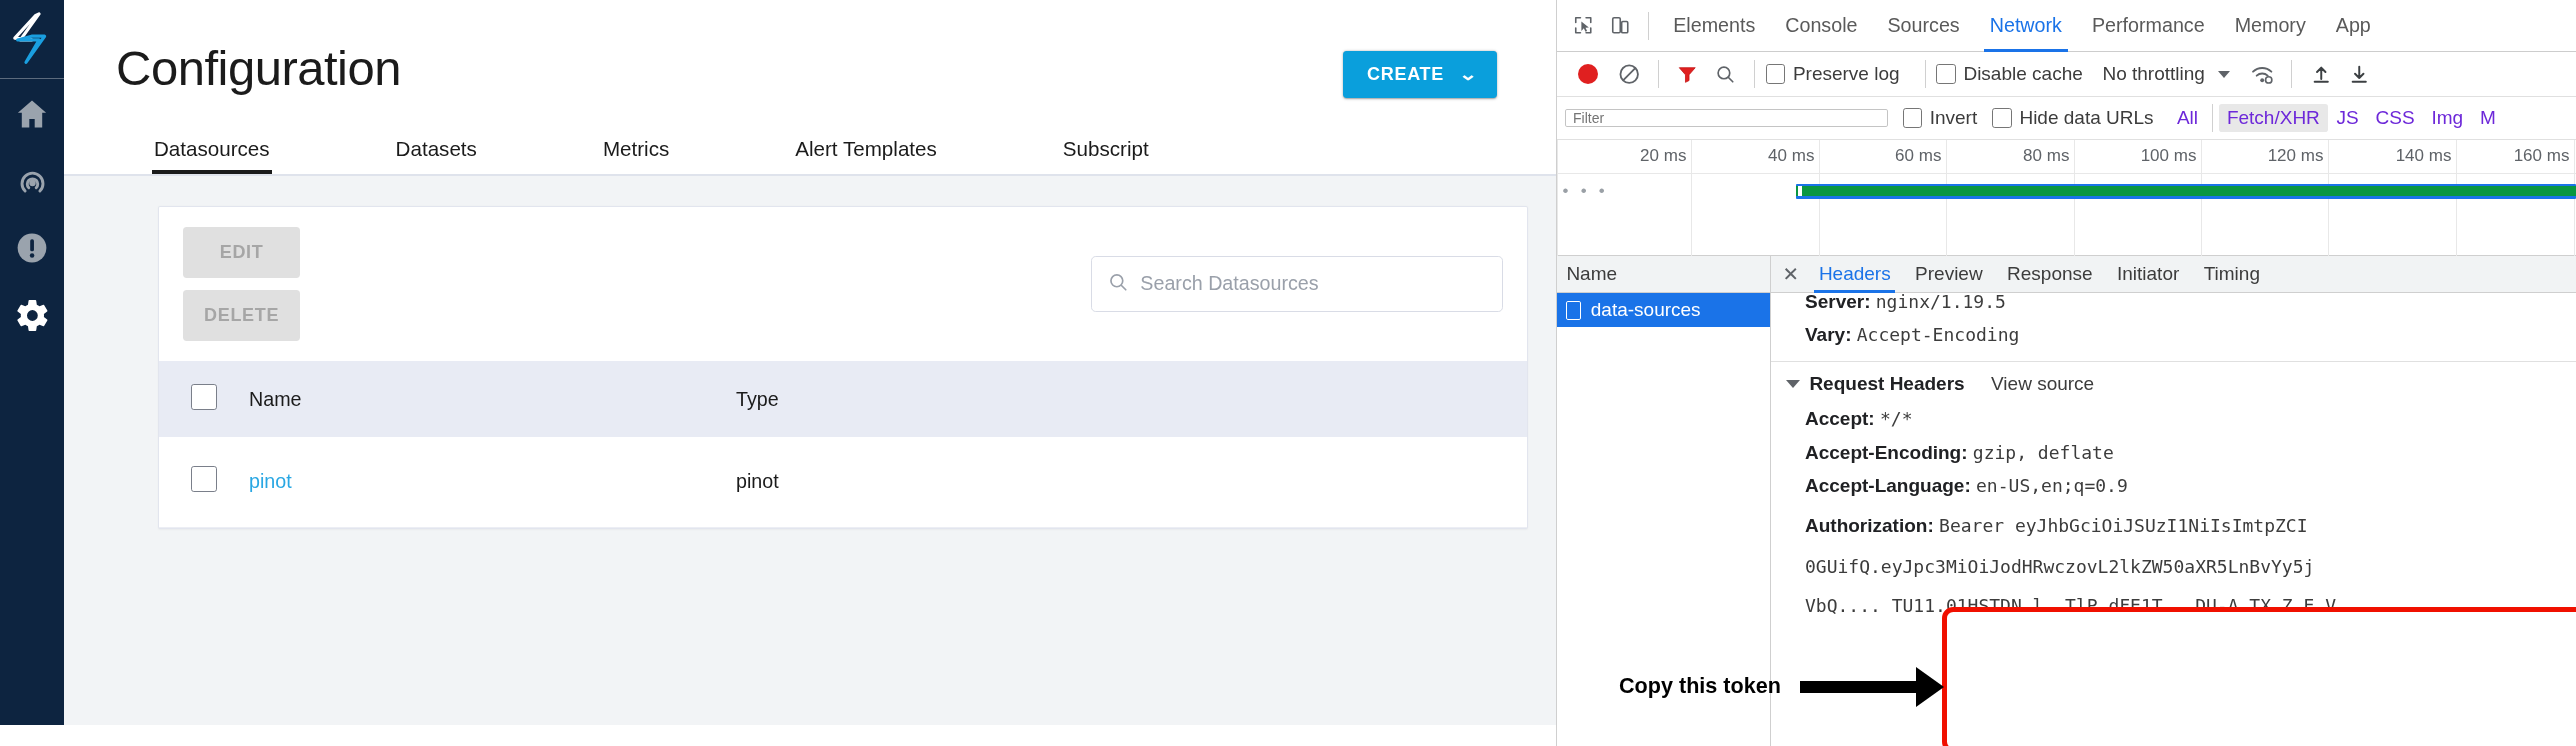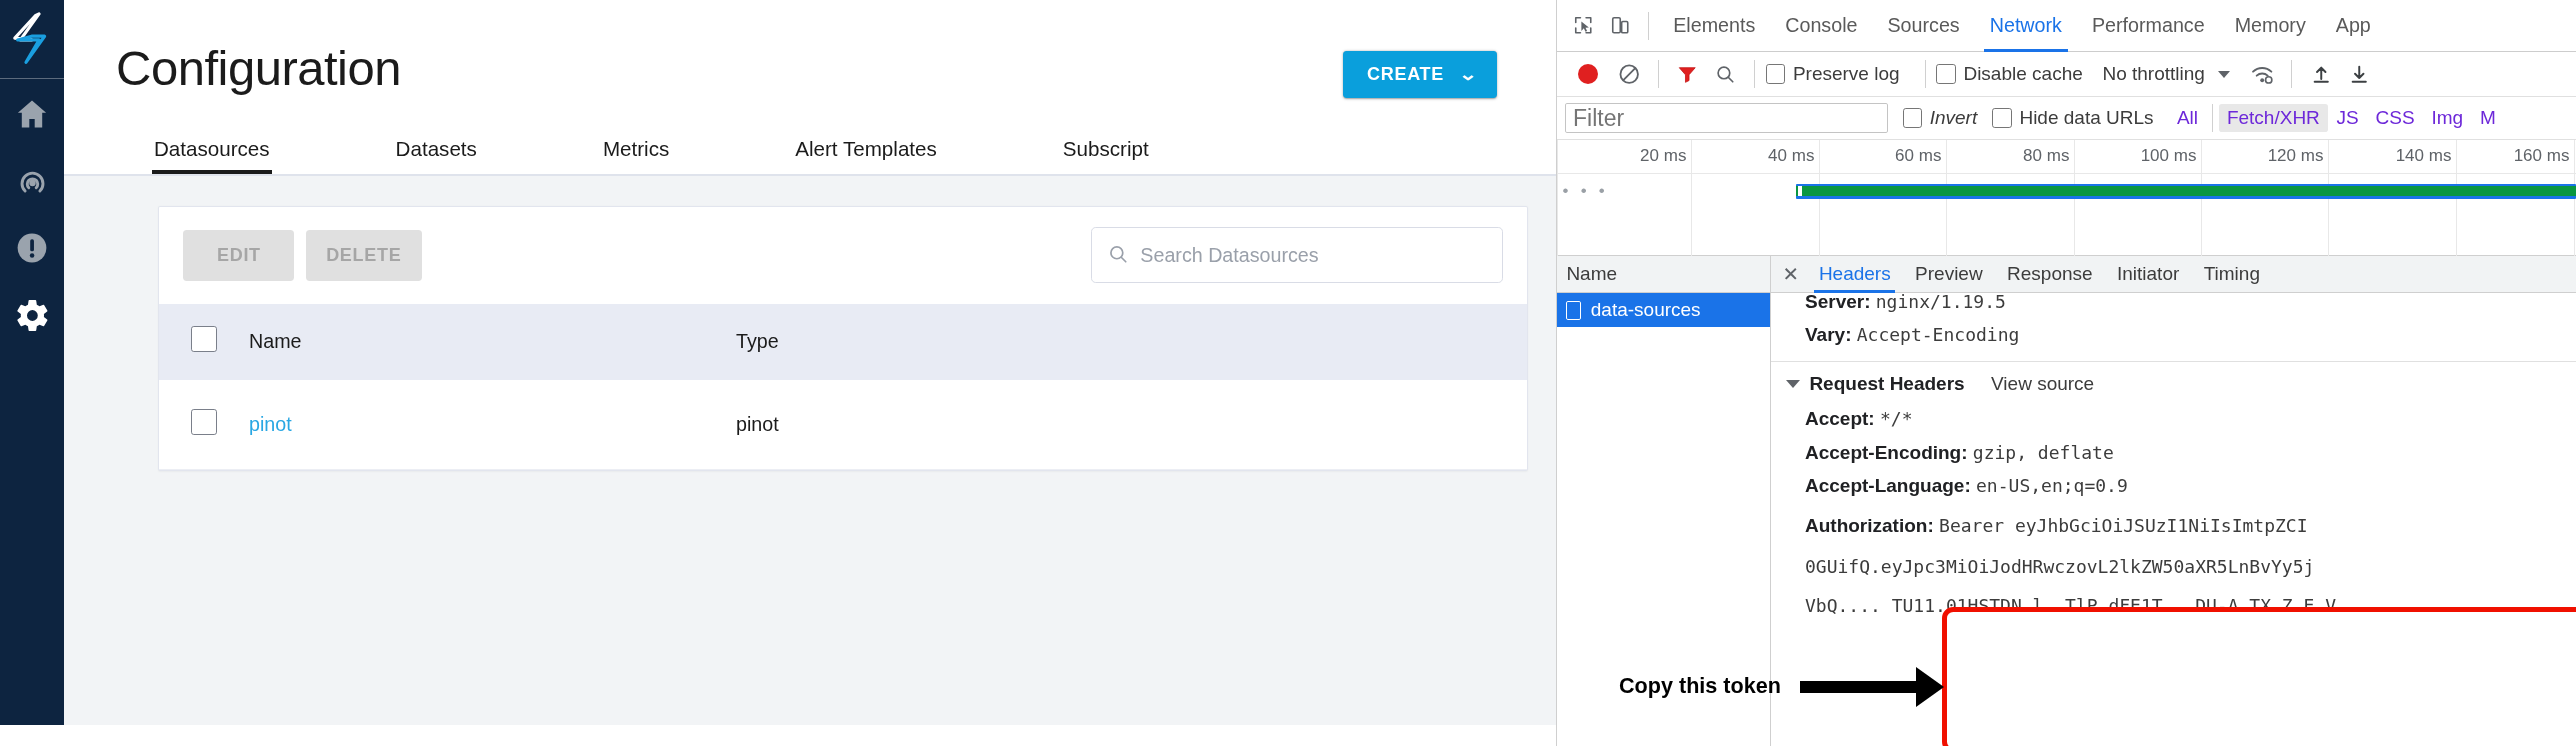--- a/index.html
+++ b/index.html
@@ -48,21 +48,21 @@
     height: 3.7px; background: #1b1b1b;
   }
   .tabs-rule { height: 1.9px; background: #dfe3ec; margin-left: 0; }
 
   .panel-area { background: #f2f4f6; padding: 30px 28px 0 94px; height: 100%; }
   .card {
     background: #fff; border: 0.9px solid #e2e5ee; border-radius: 1.9px;
     box-shadow: 0 0.9px 1.9px rgba(0,0,0,0.04);
   }
   .card-toolbar { display:flex; align-items:center; justify-content: space-between; padding: 20.6px 24.4px; }
-  .tb-buttons { display: flex; gap: 11.2px; }
+  .tb-buttons { display: flex; gap: 11.2px; flex-direction: column; }
   .flat-btn {
     background: #e0e0e0; border: none; border-radius: 3.7px; height: 51px; min-width: 111px;
     padding: 0 20.6px; font-size: 18px; font-weight: 600; letter-spacing: 0.7px;
     color: #a6a6a6; cursor: default;
   }
   .search-wrap {
     width: 412px; height: 56px; border: 0.9px solid #d9dce6; border-radius: 4.7px;
     display: flex; align-items: center; padding: 0 15px; gap: 11.2px; background: #fff;
   }
   .search-wrap svg { flex: 0 0 auto; }
@@ -117,22 +117,22 @@
     width: 19.7px; height: 19.7px; border: 1.9px solid #767676; border-radius: 2.8px;
     display:inline-block; background:#fff; flex: 0 0 19.7px;
   }
   .lbl { font-size: 19px; color: #3c3c3c; white-space: nowrap; }
   .chk-group { display:flex; align-items:center; gap: 7.5px; margin-right: 15px; cursor: pointer; }
   .sel-throttle { display:flex; align-items:center; gap: 13px; font-size: 19px; color:#3c3c3c; margin-left: 3.7px; cursor:pointer;}
   .caret-dn { width:0;height:0;border-left:6.6px solid transparent;border-right:6.6px solid transparent;border-top:7.5px solid #5f6368; }
 
   .dt-filterbar { height: 43px; border-bottom: 0.9px solid #e0e0e0; padding: 0 7.5px; gap: 0; flex: 0 0 43px; }
   .filter-input {
-    width: 323px; height: 30px; border: 0.9px solid #c4c4c4; border-radius: 1.9px;
-    font-size: 23px; padding: 0 7.5px; color: #5f6368; outline:none;
+    width: 323px; height: 18px; border: 0.9px solid #c4c4c4; border-radius: 1.9px;
+    font-size: 14px; padding: 0 7.5px; color: #5f6368; outline:none;
     font-family: "Liberation Sans", sans-serif; background: #fff;
   }
   .filter-input::placeholder { color: #757575; }
   .ftype { font-size: 19px; color:#6d28d9; padding: 2.8px 8.4px; border-radius: 2.8px; cursor:pointer; white-space:nowrap; }
   .ftype.sel { background: #e8e8e8; }
 
   .dt-checkbar { height: 41px; border-bottom: 0.9px solid #cfcfcf; padding-left: 9.4px; flex: 0 0 41px; }
 
   
   .dt-timeline { height: 116px; position: relative; border-bottom: 0.9px solid #cfcfcf; flex: 0 0 116px; background:#fff;}
@@ -387,21 +387,21 @@
       <div class="dt-icon-btn">
         <svg width="22.5" height="22.5" viewBox="0 0 24 24">
           <path d="M12 4 V16 M12 16 L7.5 11.4 M12 16 L16.5 11.4" stroke="#3c4043" stroke-width="2.1" fill="none" stroke-linecap="round"></path>
           <line x1="5" y1="20" x2="19" y2="20" stroke="#3c4043" stroke-width="2.1" stroke-linecap="round"></line>
         </svg>
       </div>
     </div>
 
     <div class="dt-row dt-filterbar">
       <input class="filter-input" type="text" placeholder="Filter" style="">
-      <div class="chk-group" style="margin-left:15px;font-style:italic;">
+      <div class="chk-group" style="margin-left:15px;">
         <span class="cb"></span>
         <span class="lbl">Invert</span>
       </div>
       <div class="chk-group">
         <span class="cb"></span>
         <span class="lbl">Hide data URLs</span>
       </div>
       <span class="ftype">All</span>
       <div class="vdiv" style="margin:0 5.6px;"></div>
       <span class="ftype sel">Fetch/XHR</span>

